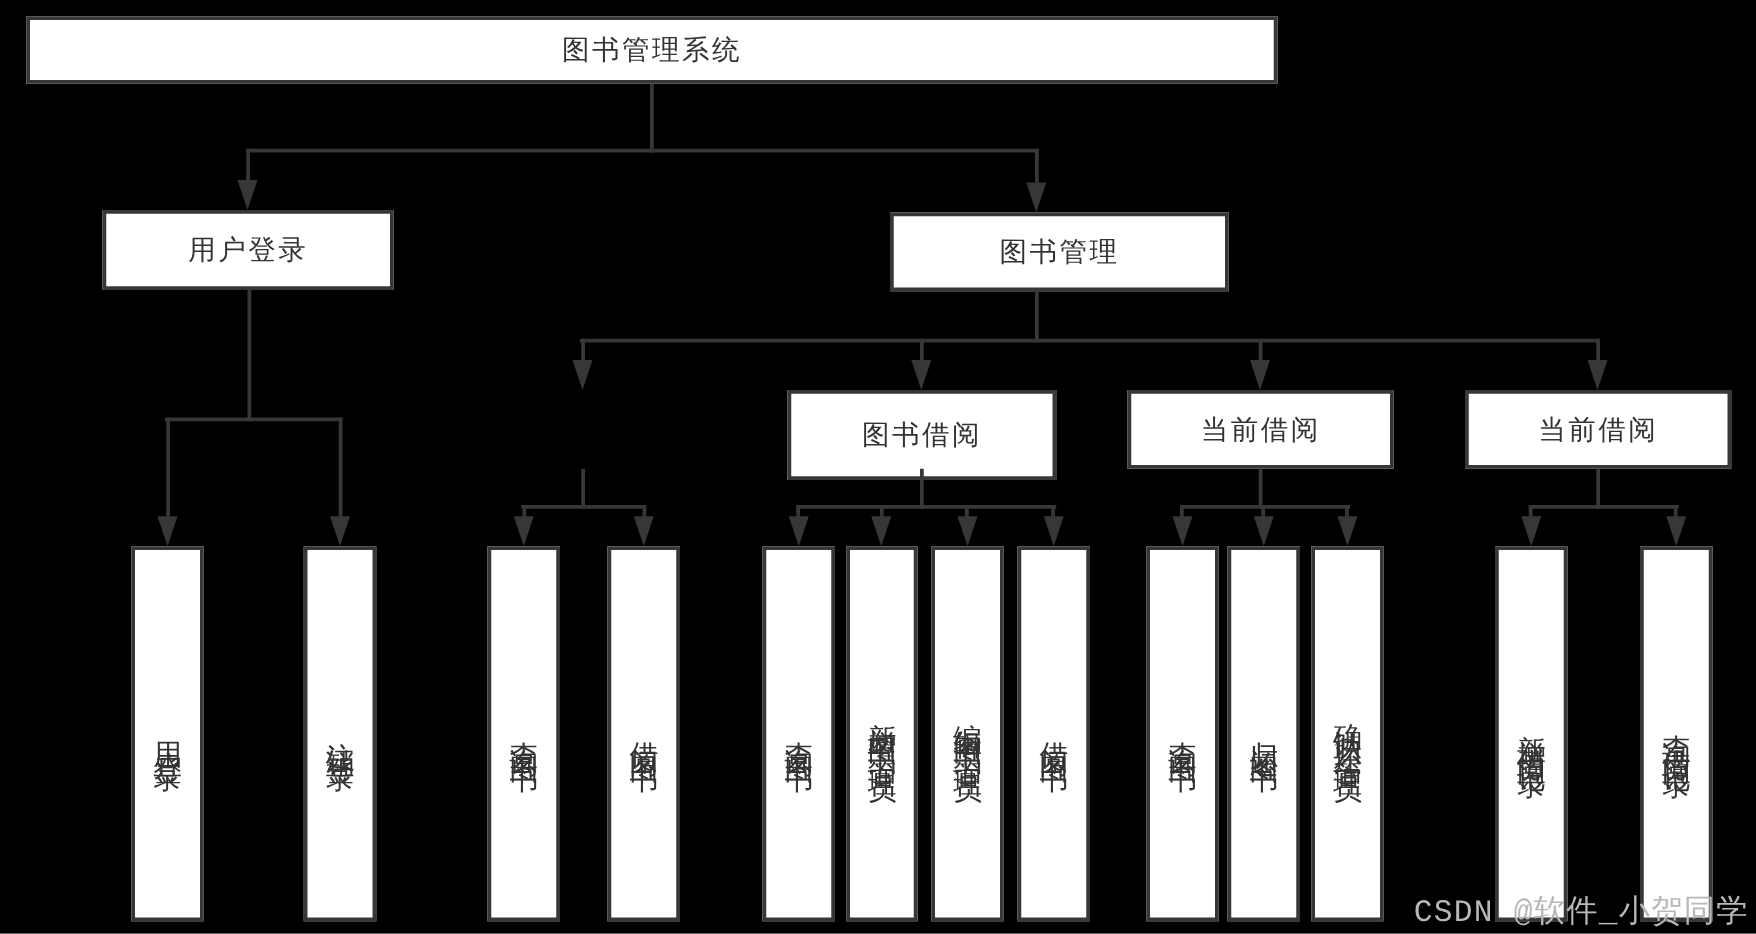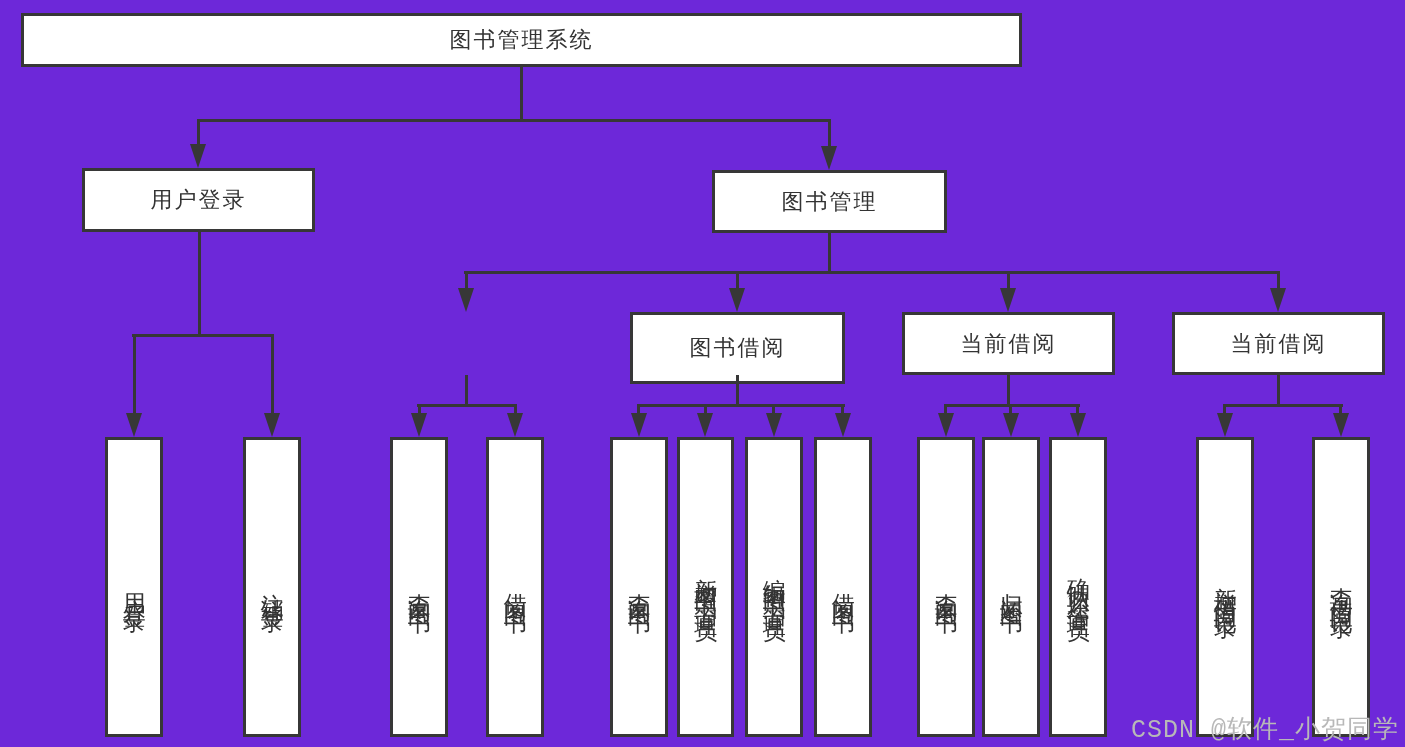--- a/index.html
+++ b/index.html
@@ -1,19 +1,19 @@
 <!DOCTYPE html>
 <html><head>
 <meta charset="utf-8">
 <style>
   * { margin:0; padding:0; }
   html,body { background:#ffffff; }
   .stage {
     position:relative; width:1405px; height:747px;
-    background:#6d28d9; overflow:hidden;
+    background:#000000; overflow:hidden;
     font-family:"Liberation Sans", sans-serif;
     color:#333333;
   }
   .box {
     position:absolute; box-sizing:border-box;
     border:3px solid #373737; background:#ffffff;
     display:flex; align-items:center; justify-content:center;
     font-size:22px; letter-spacing:2px; color:#333333;
     text-align:center;
   }
@@ -43,21 +43,21 @@
   <div class="box" style="left:21px;top:13px;width:1001px;height:54px;">图书管理系统</div>
 
   <div class="line" style="left:520px;top:67px;width:3px;height:55px;"></div>
   <div class="line" style="left:197px;top:119px;width:634px;height:3px;"></div>
   <div class="line" style="left:197px;top:119px;width:3px;height:28px;"></div>
   <div class="arrow" style="left:190px;top:144px;"></div>
   <div class="line" style="left:828px;top:119px;width:3px;height:30px;"></div>
   <div class="arrow" style="left:821px;top:146px;"></div>
 
   <div class="box" style="left:82px;top:168px;width:233px;height:64px;">用户登录</div>
-  <div class="box" style="left:712px;top:170px;width:235px;height:63px;">图书管理</div>
+  <div class="box" style="left:712px;top:170px;width:271px;height:63px;">图书管理</div>
 
   <div class="line" style="left:198px;top:232px;width:3px;height:105px;"></div>
   <div class="line" style="left:132px;top:334px;width:142px;height:3px;"></div>
   <div class="line" style="left:133px;top:334px;width:3px;height:82px;"></div>
   <div class="arrow" style="left:126px;top:413px;"></div>
   <div class="line" style="left:271px;top:334px;width:3px;height:82px;"></div>
   <div class="arrow" style="left:264px;top:413px;"></div>
 
   <div class="line" style="left:828px;top:233px;width:3px;height:41px;"></div>
   <div class="line" style="left:464px;top:271px;width:816px;height:3px;"></div>

